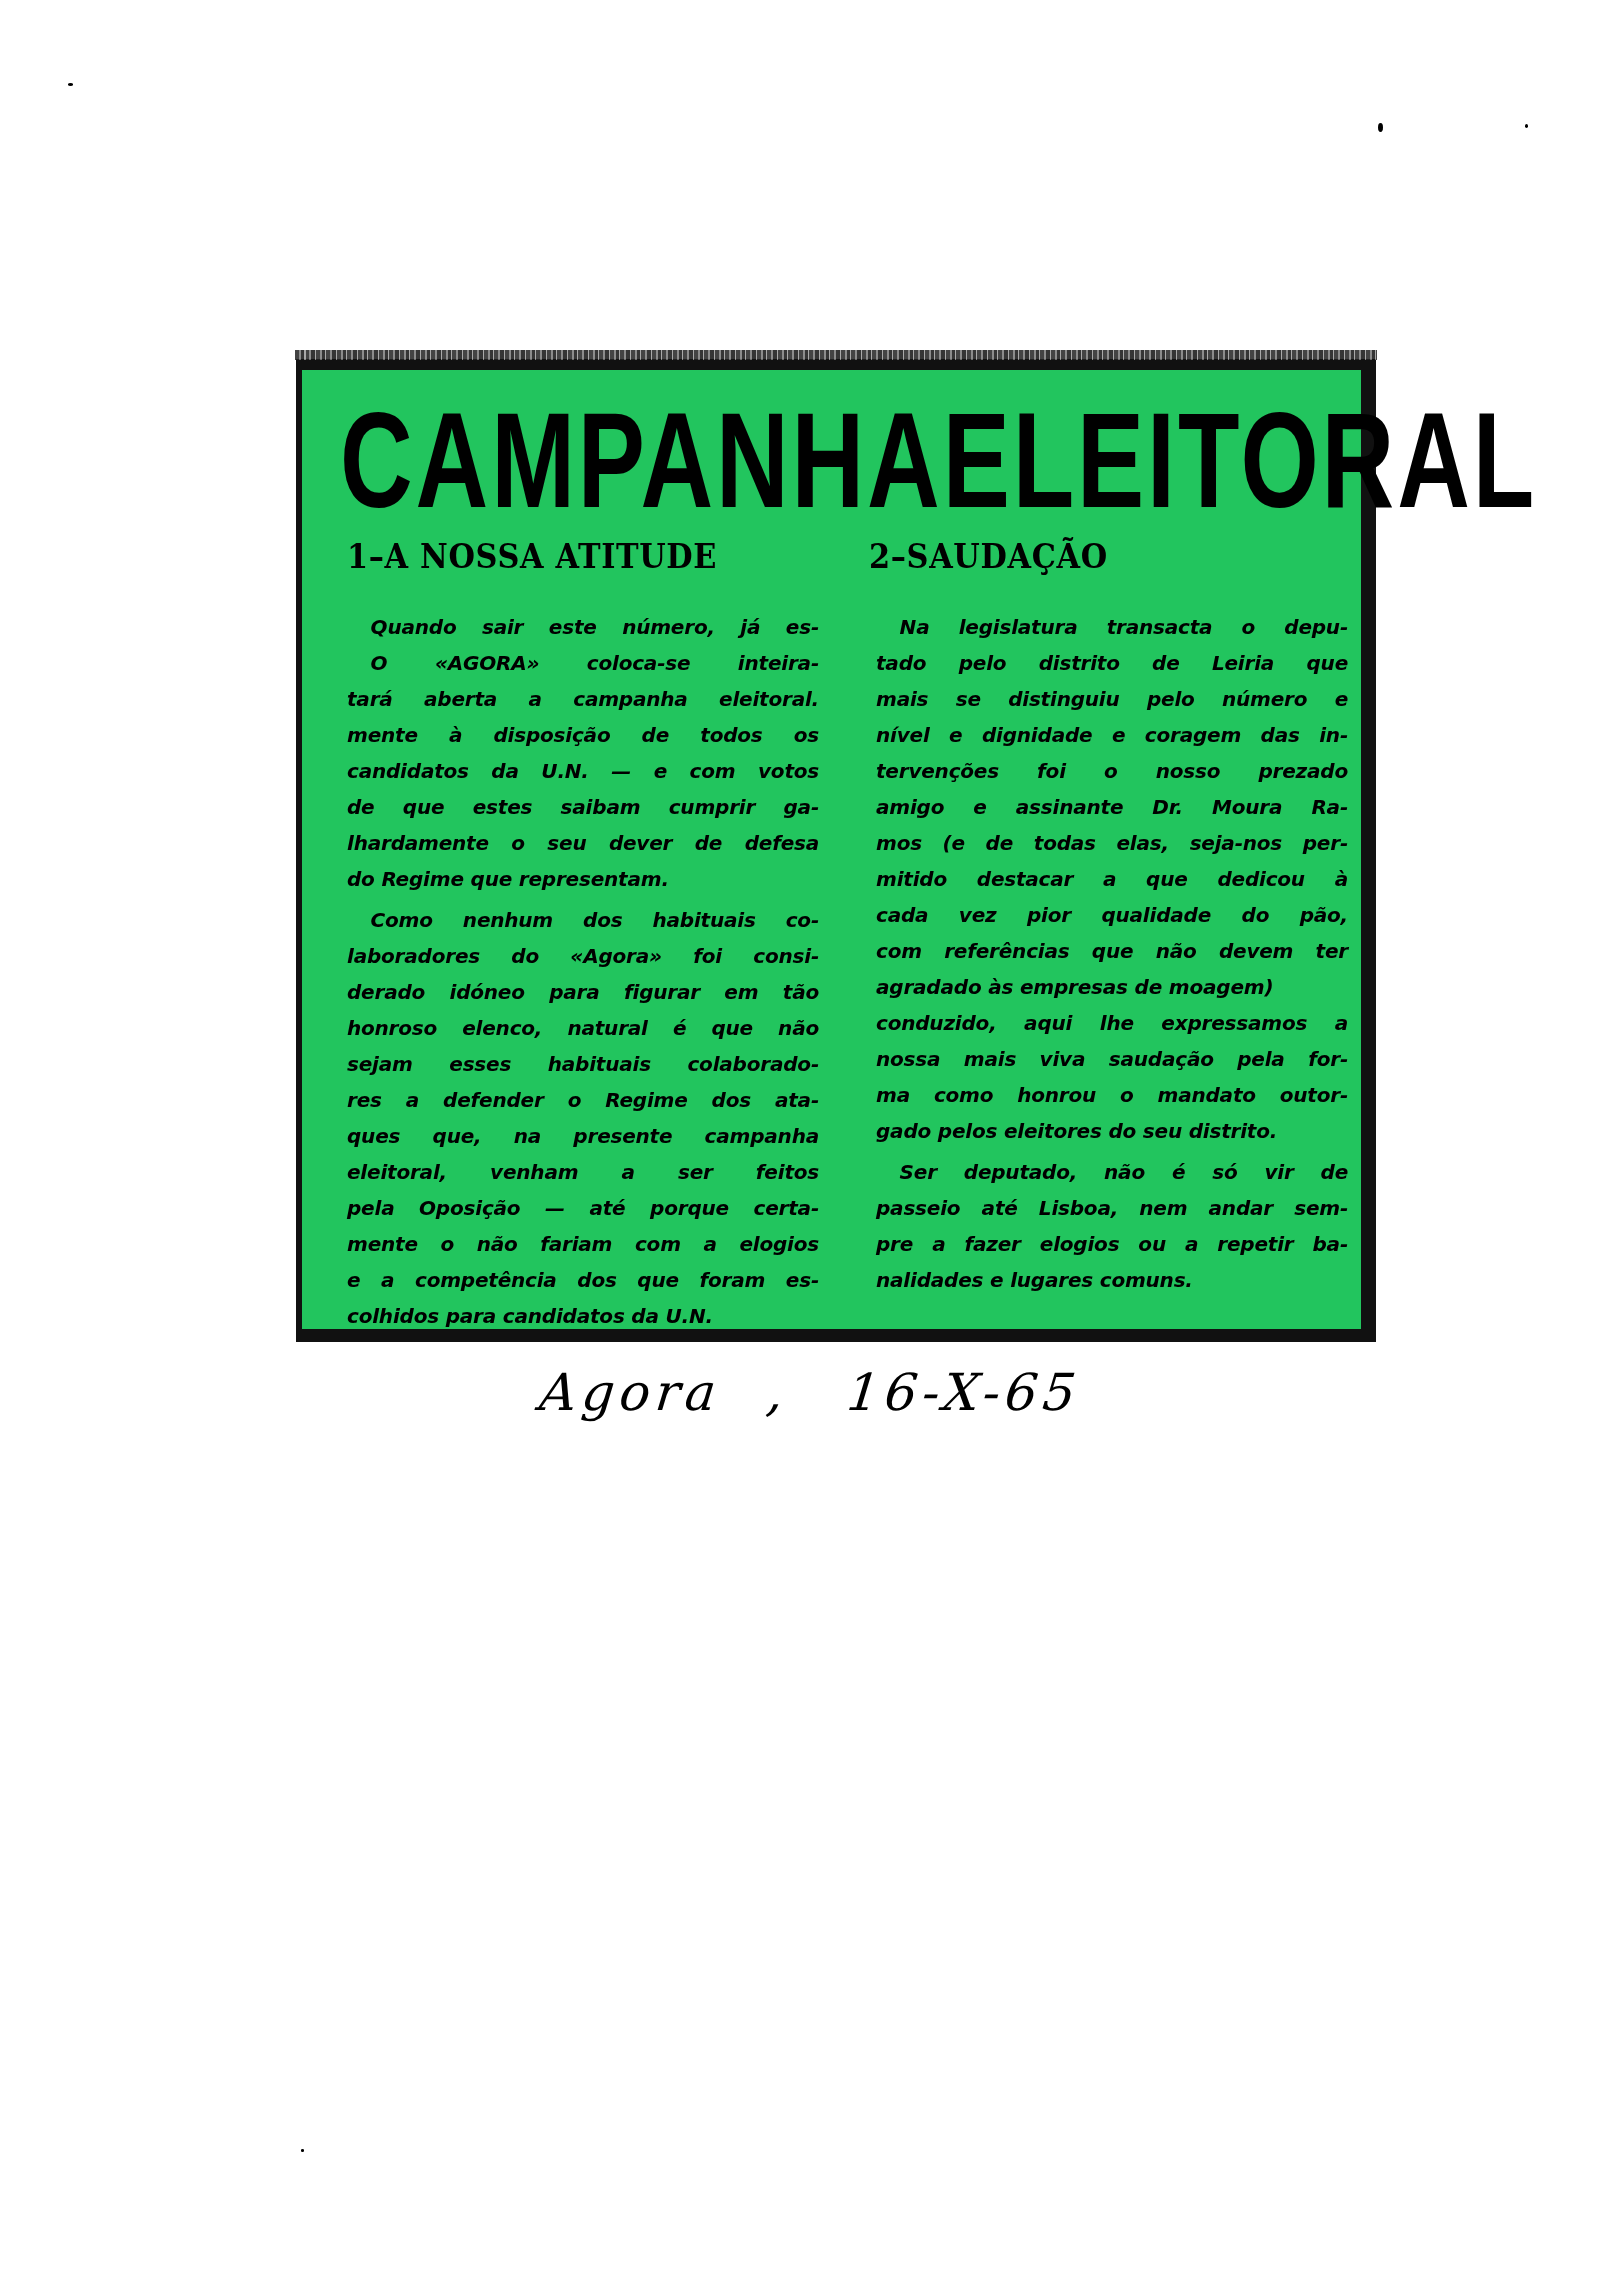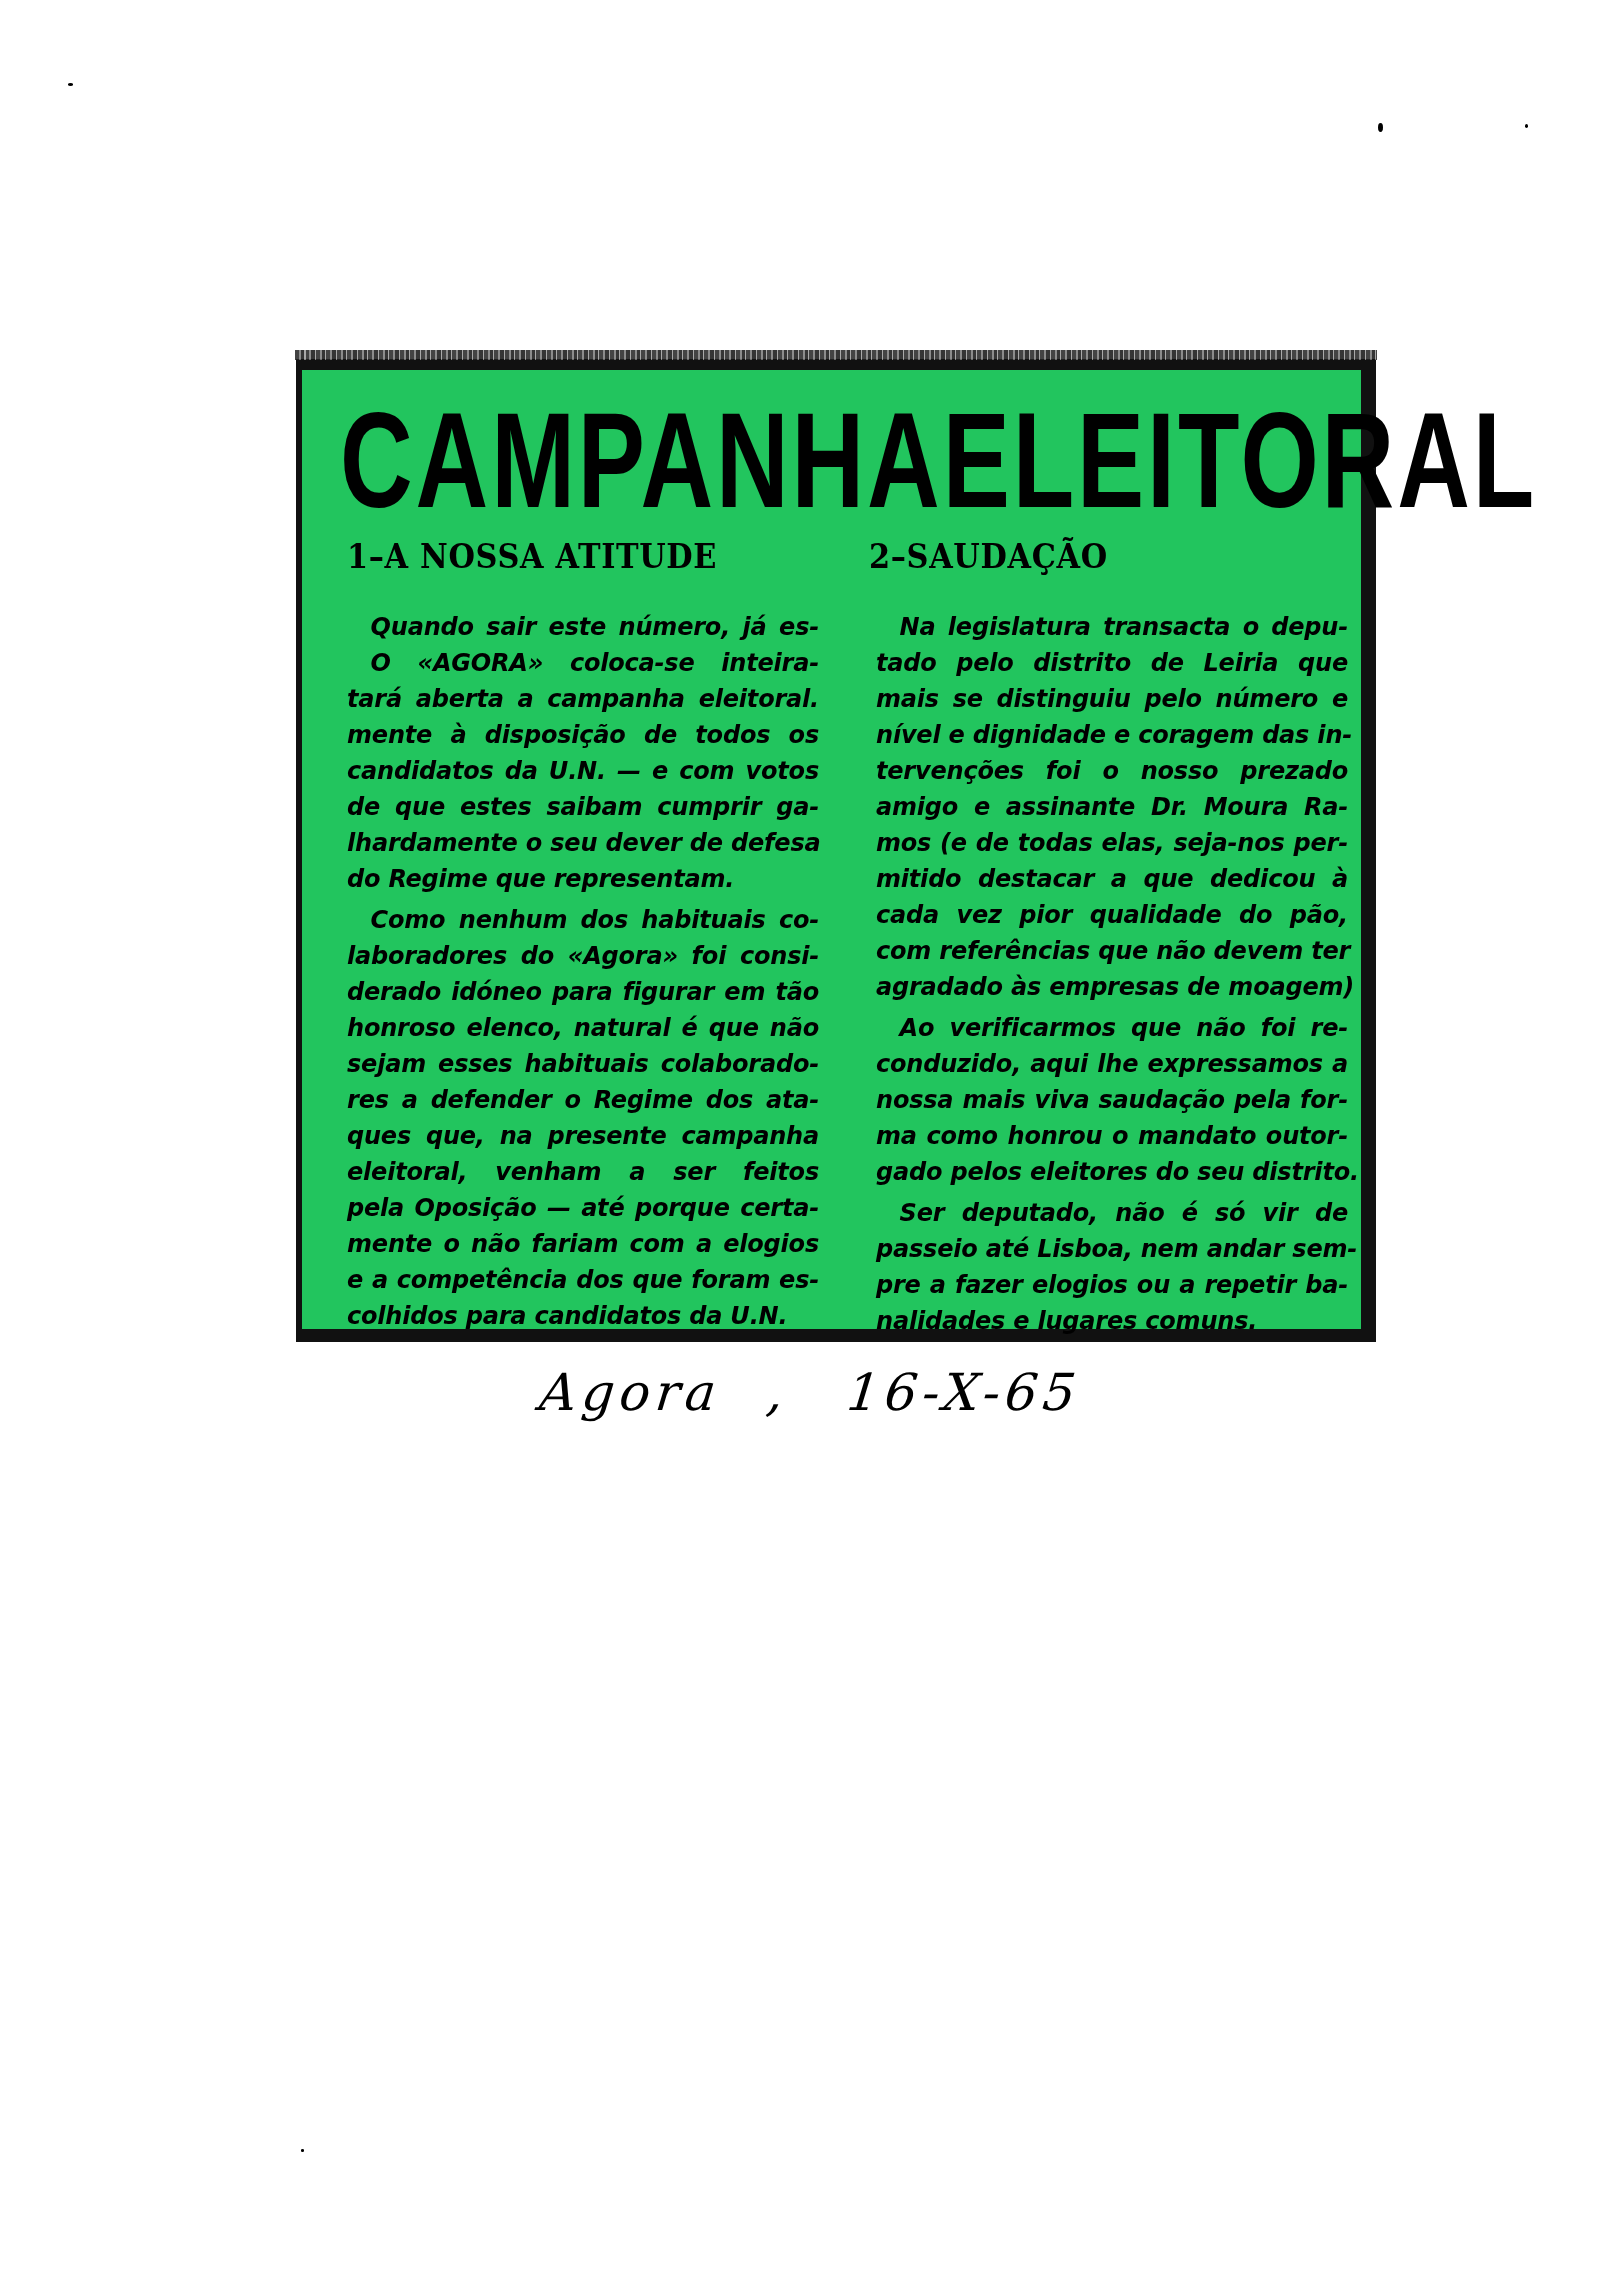--- a/index.html
+++ b/index.html
@@ -79,21 +79,21 @@
     }
     .section-head.left { left: 45px; }
     .section-head.right { left: 567px; }
     .column {
       position: absolute;
       top: 239px;
       width: 472px;
       font-family: "DejaVu Sans", sans-serif;
       font-style: italic;
       font-weight: bold;
-      font-size: 24px;
+      font-size: 20px;
       line-height: 36px;
       text-align: justify;
       letter-spacing: -0.2px;
     }
     .column.left { left: 45px; }
     .column.right { left: 574px; width: 472px; }
     .column .line {
       display: block;
       text-align: justify;
       text-align-last: justify;
@@ -169,21 +169,20 @@
     <span class="line">tado pelo distrito de Leiria que</span>
     <span class="line">mais se distinguiu pelo número e</span>
     <span class="line">nível e dignidade e coragem das in-</span>
     <span class="line">tervenções foi o nosso prezado</span>
     <span class="line">amigo e assinante Dr. Moura Ra-</span>
     <span class="line">mos (e de todas elas, seja-nos per-</span>
     <span class="line">mitido destacar a que dedicou à</span>
     <span class="line">cada vez pior qualidade do pão,</span>
     <span class="line">com referências que não devem ter</span>
     <span class="line last">agradado às empresas de moagem)</span>
-    <span class="line indent" style="margin-top:5.2px;">Ao verificarmos que não foi re-</span>
     <span class="line">conduzido, aqui lhe expressamos a</span>
     <span class="line">nossa mais viva saudação pela for-</span>
     <span class="line">ma como honrou o mandato outor-</span>
     <span class="line last">gado pelos eleitores do seu distrito.</span>
     <span class="line indent" style="margin-top:5.2px;">Ser deputado, não é só vir de</span>
     <span class="line">passeio até Lisboa, nem andar sem-</span>
     <span class="line">pre a fazer elogios ou a repetir ba-</span>
     <span class="line last">nalidades e lugares comuns.</span>
   </div>
 

